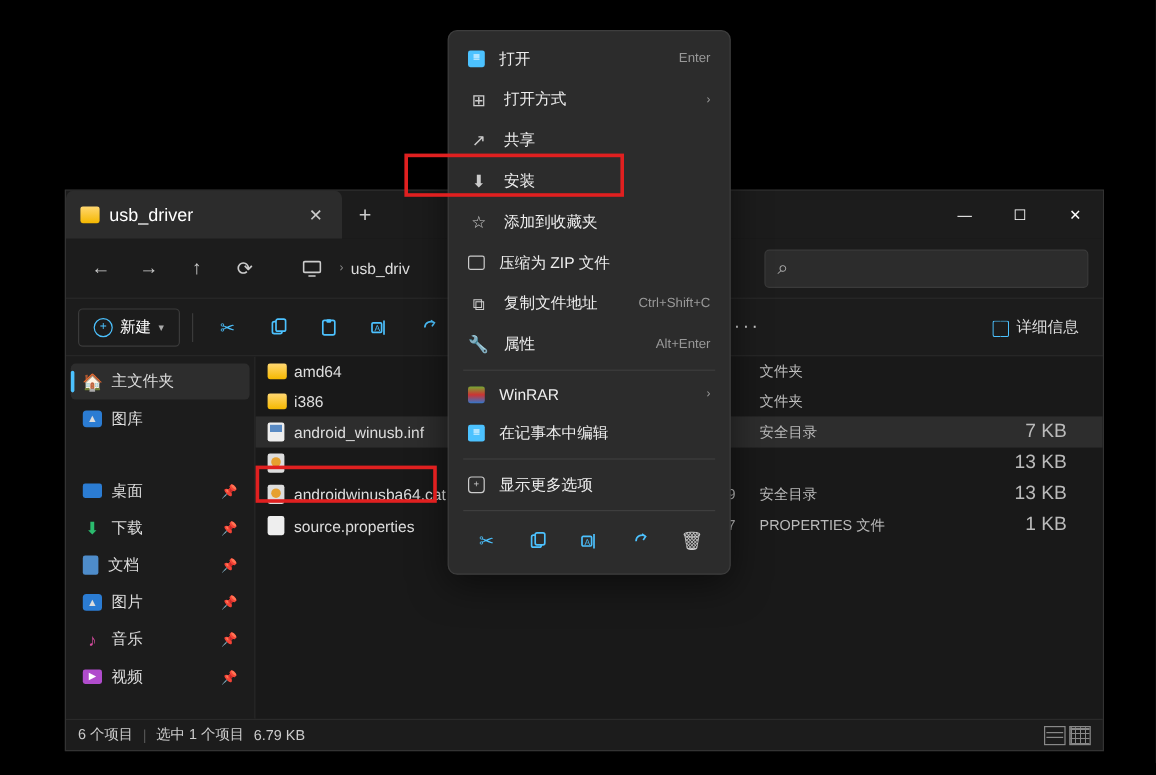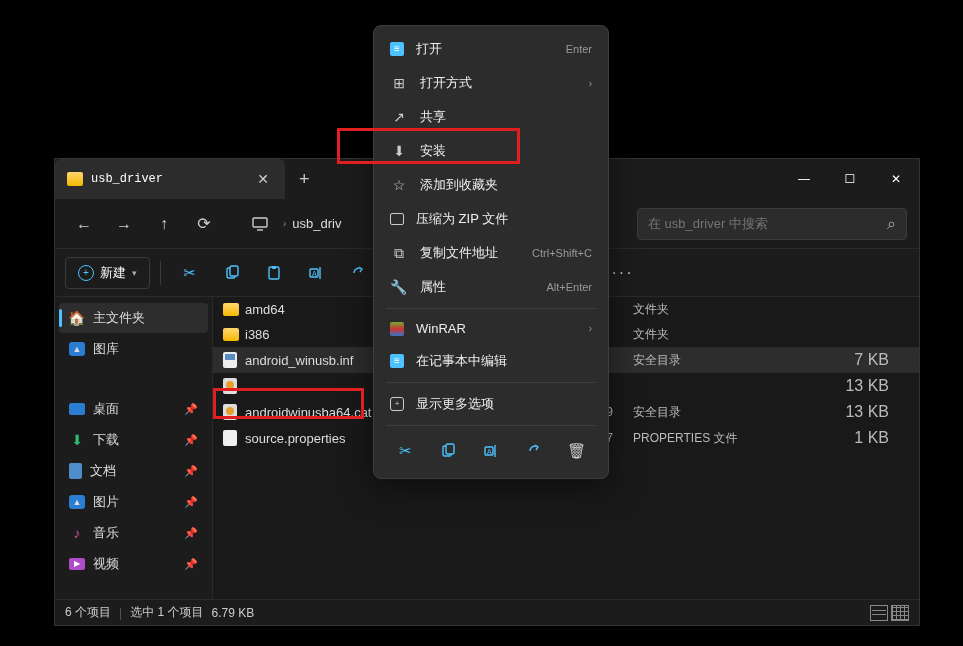--- a/index.html
+++ b/index.html
@@ -3,21 +3,21 @@
 <meta charset="utf-8">
 <style>
 * { margin: 0; padding: 0; box-sizing: border-box; font-family: "Segoe UI", "Microsoft YaHei", sans-serif; }
 body { background: #000; width: 963px; height: 646px; position: relative; overflow: hidden; color: #fff; }
 
 .window { position: absolute; left: 54px; top: 158px; width: 866px; height: 468px; background: #1c1c1c; border: 1px solid #333; display: flex; flex-direction: column; }
 
 .titlebar { height: 40px; display: flex; align-items: center; background: #1c1c1c; }
 .tab { display: flex; align-items: center; gap: 8px; padding: 0 12px; height: 100%; background: #2c2c2c; border-radius: 6px 6px 0 0; min-width: 230px; }
 .tab .folder-ico { width: 16px; height: 14px; background: linear-gradient(#ffd770, #f5b800); border-radius: 2px; }
-.tab-title { font-size: 12px; flex: 1; font-family: Liberation Mono, monospace; }
+.tab-title { font-size: 15px; flex: 1; }
 .tab-close { color: #ccc; font-size: 14px; padding: 4px; cursor: pointer; }
 .tab-add { color: #ccc; font-size: 18px; padding: 0 14px; cursor: pointer; align-self: center; }
 
 .winctl { margin-left: auto; display: flex; }
 .winctl div { width: 46px; height: 40px; display: flex; align-items: center; justify-content: center; color: #fff; font-size: 12px; cursor: pointer; }
 
 .navbar { height: 50px; display: flex; align-items: center; gap: 6px; padding: 0 12px; background: #1c1c1c; border-bottom: 1px solid #2a2a2a; }
 .navbtn { width: 34px; height: 34px; display: flex; align-items: center; justify-content: center; color: #ccc; border-radius: 4px; cursor: pointer; }
 .path-sep { color: #888; font-size: 10px; }
 .path-text { color: #ddd; font-size: 13px; cursor: pointer; }
@@ -111,21 +111,20 @@
     <div style="width:10px"></div>
     <div class="navbtn">
         <svg viewBox="0 0 16 16">
           <rect x="1" y="2" width="14" height="9" rx="1" fill="none" stroke="#ccc" stroke-width="1.4"></rect>
           <line x1="5" y1="14" x2="11" y2="14" stroke="#ccc" stroke-width="1.4"></line>
         </svg>
       </div>
     <span class="path-sep">›</span>
     <span class="path-text">usb_driv</span>
     <div class="searchbox">
-      <input placeholder="在 usb_driver 中搜索" style="">
       <span style="color:#aaa">⌕</span>
     </div>
   </div>
 
   <div class="toolbar">
     <div class="newbtn">
       <div class="plus-circle">+</div>
       <span>新建</span>
       <span style="font-size:9px;color:#aaa">▾</span>
     </div>
@@ -151,20 +150,24 @@
         </svg>
       </div>
     <div class="tbbtn">
         <svg viewBox="0 0 16 16">
           <path d="M4 8 A5 5 0 0 1 12 4 M9 2 L12 4 L10 7" fill="none" stroke="#4cc2ff" stroke-width="1.4"></path>
         </svg>
       </div>
     <div style="width:200px"></div>
     <span class="tbsep"></span>
     <span class="tbdots">···</span>
+    <div class="details-btn">
+      <div class="details-ico"></div>
+      <span>详细信息</span>
+    </div>
   </div>
 
   <div class="content">
     <div class="sidebar">
       <div class="sb-item sel">
           <span class="sb-ico">🏠</span>
           <span>主文件夹</span>
         </div>
       <div class="sb-item">
           <span class="sb-ico" style="background:#2b7cd3;border-radius:3px;width:16px;height:14px;font-size:9px;line-height:14px;text-align:center">▲</span>

